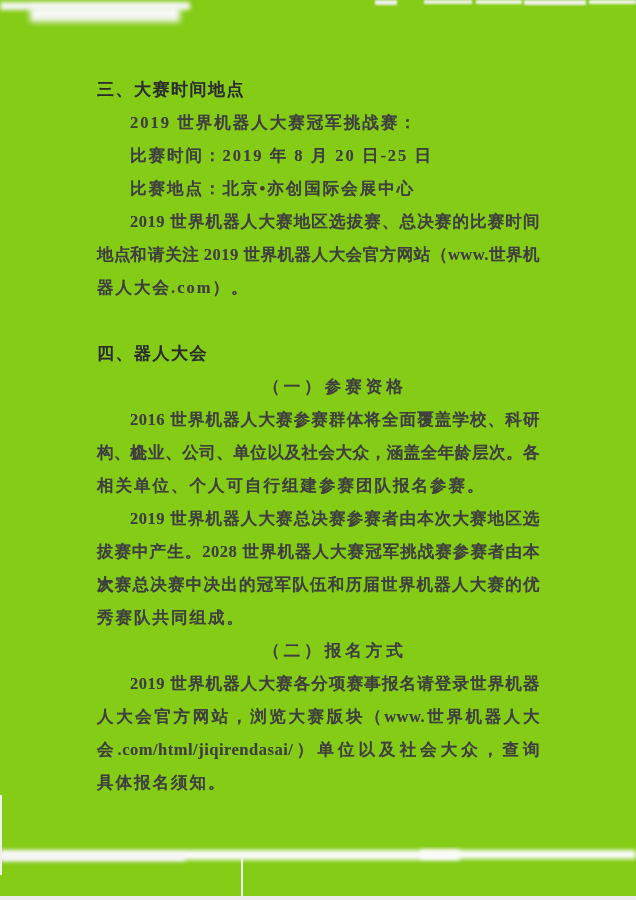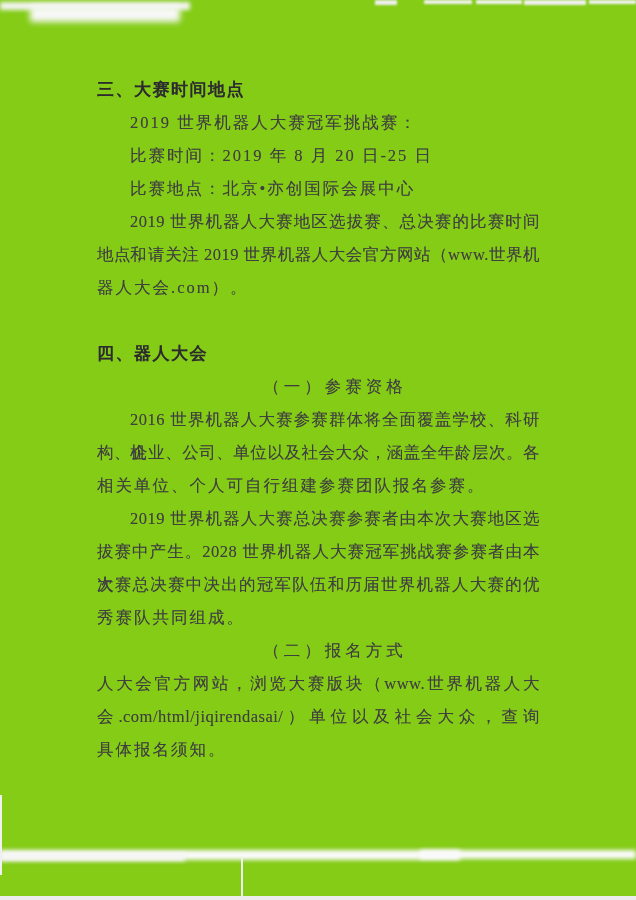--- a/index.html
+++ b/index.html
@@ -17,21 +17,21 @@
     top: 73px;
     width: 443px;
     color: #3f3f3f;
     text-shadow: 0 0 0.5px rgba(70,70,70,0.45);
   }
   .line {
     margin: 0;
     height: 33px;
     line-height: 33px;
     font-size: 16.5px;
-    font-weight: normal;
+    font-weight: bold;
     letter-spacing: 2px;
     white-space: nowrap;
   }
   .heading {
     font-size: 17px;
     font-weight: 700;
     color: #2c2c2c;
     letter-spacing: 1.5px;
   }
   .ind { padding-left: 33px; }
@@ -96,19 +96,20 @@
       <h2 class="line heading">四、器人大会</h2>
       <p class="line ind wide">（一）参赛资格</p>
       <p class="line ind j">2016 世界机器人大赛参赛群体将全面覆盖学校、科研机</p>
       <p class="line j">构、企业、公司、单位以及社会大众，涵盖全年龄层次。各</p>
       <p class="line">相关单位、个人可自行组建参赛团队报名参赛。</p>
       <p class="line ind j">2019 世界机器人大赛总决赛参赛者由本次大赛地区选</p>
       <p class="line j">拔赛中产生。2028 世界机器人大赛冠军挑战赛参赛者由本次</p>
       <p class="line j">大赛总决赛中决出的冠军队伍和历届世界机器人大赛的优</p>
       <p class="line">秀赛队共同组成。</p>
       <p class="line ind wide">（二）报名方式</p>
+      <p class="line ind j">2019 世界机器人大赛各分项赛事报名请登录世界机器</p>
       <p class="line j">人大会官方网站，浏览大赛版块（www.世界机器人大</p>
       <p class="line j">会.com/html/jiqirendasai/）单位以及社会大众，查询</p>
       <p class="line">具体报名须知。</p>
     </section>
 
   </div>
 </div>
 
 </body></html>

